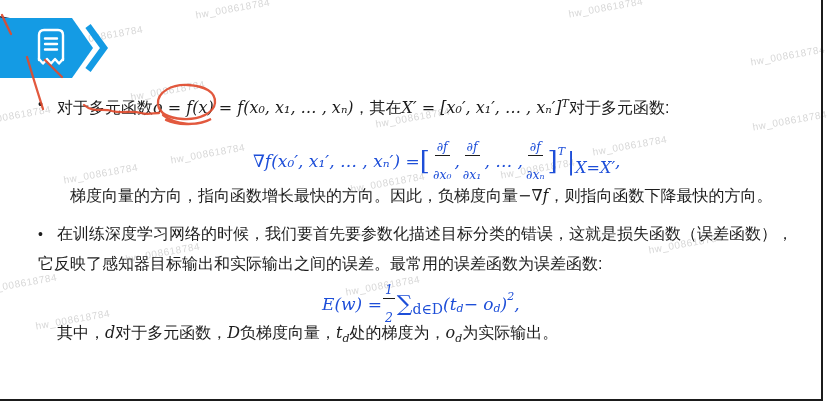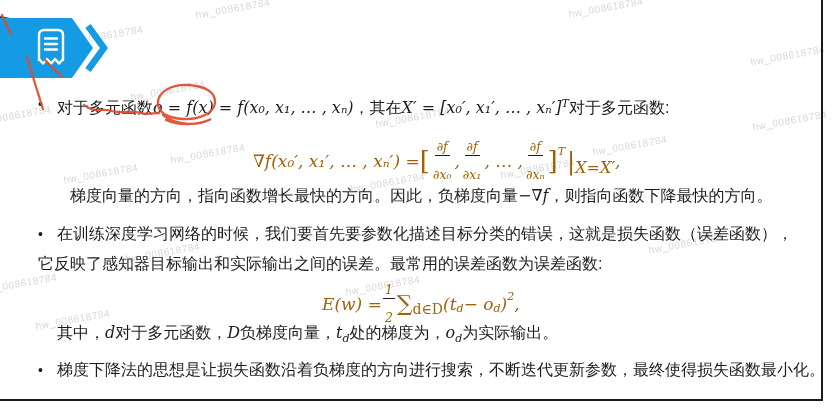--- a/index.html
+++ b/index.html
@@ -27,21 +27,21 @@
   }
 
   .row { position:absolute; font-size:16px; color:#1c1c1c; line-height:22px; white-space:nowrap; }
   .para { position:absolute; font-size:16px; color:#1c1c1c; line-height:30px; white-space:normal; }
   .dot { display:inline-block; width:19px; font-size:14px; vertical-align:top; }
   .bold { font-weight:normal; }
 
   .m { font-family:"DejaVu Serif","Liberation Serif",serif; font-style:italic; font-size:16px; }
   sup.m, sub.m { font-size:11px; }
 
-  .formula { position:absolute; display:flex; align-items:center; color:#a16207;
+  .formula { position:absolute; display:flex; align-items:center; color:#1d4ed8;
              font-family:"DejaVu Serif","Liberation Serif",serif; }
   .formula .m { font-size:17px; }
   .frac { display:inline-flex; flex-direction:column; align-items:center;
           font-family:"DejaVu Serif","Liberation Serif",serif; font-style:italic;
           font-size:12.5px; line-height:1.25; margin:0 1px; }
   .frac .num { border-bottom:1.3px solid #1c1c1c; padding:0 2px; }
   .frac .den { padding:0 2px;margin-top:11px; }
   .br { font-size:26px; font-style:normal; font-family:"DejaVu Serif",serif; }
   .tbar { font-size:24px; font-style:normal; margin-left:2px; }
   .supT { font-size:11px; font-style:italic; position:relative; top:-9px; }
@@ -142,23 +142,20 @@
     <span class="ssub">d</span>
     <span class="m">)</span>
     <span class="ssup">2</span>
     <span class="m">,</span>
   </div>
 
   <div class="row" style="left:57px; top:322px">
     <span>其中，</span><span class="m">d</span><span>对于多元函数，</span><span class="m">D</span><span>负梯度向量，</span><span class="m">t</span><sub class="m">d</sub><span>处的梯度为，</span><span class="m">o</span><sub class="m">d</sub><span>为实际输出。</span>
   </div>
 
-  <div class="row" style="left:38px; top:359px">
-    <span class="dot">•</span><span>梯度下降法的思想是让损失函数沿着负梯度的方向进行搜索，不断迭代更新参数，最终使得损失函数最小化。</span>
-  </div>
 
   <svg class="ink" width="832" height="410" viewBox="0 0 832 410">
     <g fill="none" stroke="#e04b2e" stroke-width="2.3" stroke-linecap="round" opacity="0.92">
       <path d="M2,15 C5,22 8,28 11,34"></path>
       <path d="M27,57 C32,74 37,90 43,109"></path>
       <path d="M45,60 C50,65 56,71 62,77"></path>
       <path d="M84,105 C93,113 103,108 112,111 C122,114 131,110 141,113 C148,115 153,113 159,113"></path>
       <path d="M158,104 C157,92 172,84 188,85 C205,86 216,92 215,103 C214,113 199,120 183,119 C168,118 159,113 158,104 Z"></path>
       <path d="M163,115 C175,125 197,127 211,119 C199,125 178,126 166,120"></path>
     </g>

